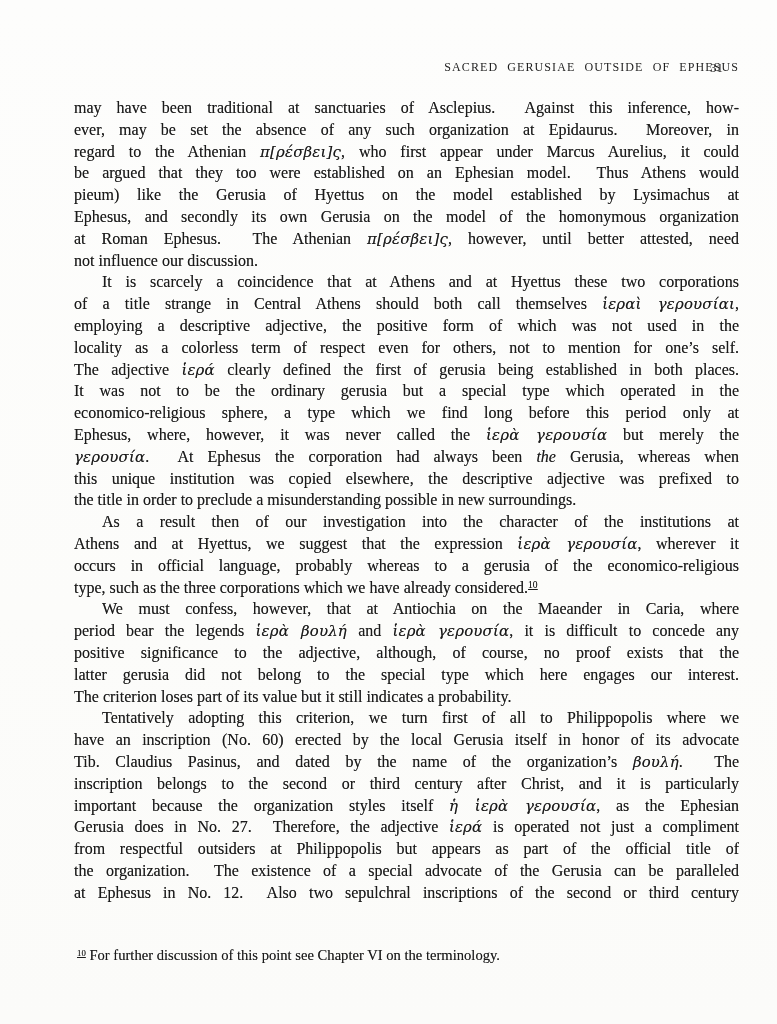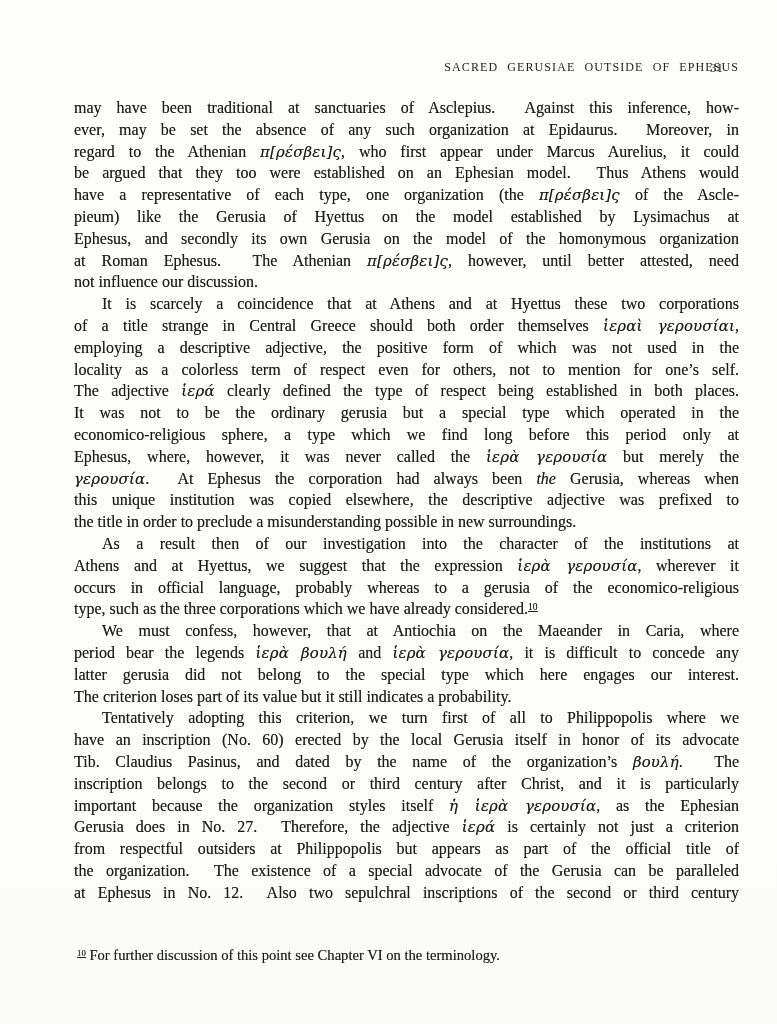--- a/index.html
+++ b/index.html
@@ -108,58 +108,58 @@
     <div class="head-title">SACRED GERUSIAE OUTSIDE OF EPHESUS</div>
     <div class="page-num">31</div>
   </div>
 
   <div class="text-block">
       <div>
         <div class="line"><span>may have been traditional at sanctuaries of Asclepius.&nbsp; Against this inference, how-</span></div>
         <div class="line"><span>ever, may be set the absence of any such organization at Epidaurus.&nbsp; Moreover, in</span></div>
         <div class="line"><span>regard to the Athenian </span><span class="g">π[ρέσβει]ς</span><span>, who first appear under Marcus Aurelius, it could</span></div>
         <div class="line"><span>be argued that they too were established on an Ephesian model.&nbsp; Thus Athens would</span></div>
-        <div class="line"><span>have a representative of each type, one organization (the </span><span class="g">π[ρέσβει]ς</span><span> of the Ascle-</span></div>
         <div class="line"><span>pieum) like the Gerusia of Hyettus on the model established by Lysimachus at</span></div>
         <div class="line"><span>Ephesus, and secondly its own Gerusia on the model of the homonymous organization</span></div>
         <div class="line"><span>at Roman Ephesus.&nbsp; The Athenian </span><span class="g">π[ρέσβει]ς</span><span>, however, until better attested, need</span></div>
         <div class="line end"><span>not influence our discussion.</span></div>
       </div>
       <div>
         <div class="line ind"><span>It is scarcely a coincidence that at Athens and at Hyettus these two corporations</span></div>
-        <div class="line"><span>of a title strange in Central Greece should both order themselves </span><span class="g">ἱεραὶ γερουσίαι</span><span>,</span></div>
+        <div class="line"><span>of a title strange in Central Athens should both call themselves </span><span class="g">ἱεραὶ γερουσίαι</span><span>,</span></div>
         <div class="line"><span>employing a descriptive adjective, the positive form of which was not used in the</span></div>
         <div class="line"><span>locality as a colorless term of respect even for others, not to mention for one’s self.</span></div>
-        <div class="line"><span>The adjective </span><span class="g">ἱερά</span><span> clearly defined the type of respect being established in both places.</span></div>
+        <div class="line"><span>The adjective </span><span class="g">ἱερά</span><span> clearly defined the first of gerusia being established in both places.</span></div>
         <div class="line"><span>It was not to be the ordinary gerusia but a special type which operated in the</span></div>
         <div class="line"><span>economico-religious sphere, a type which we find long before this period only at</span></div>
         <div class="line"><span>Ephesus, where, however, it was never called the </span><span class="g">ἱερὰ γερουσία</span><span> but merely the</span></div>
         <div class="line"><span class="g">γερουσία</span><span>.&nbsp; At Ephesus the corporation had always been </span><span class="i">the</span><span> Gerusia, whereas when</span></div>
         <div class="line"><span>this unique institution was copied elsewhere, the descriptive adjective was prefixed to</span></div>
         <div class="line end"><span>the title in order to preclude a misunderstanding possible in new surroundings.</span></div>
       </div>
       <div>
         <div class="line ind"><span>As a result then of our investigation into the character of the institutions at</span></div>
         <div class="line"><span>Athens and at Hyettus, we suggest that the expression </span><span class="g">ἱερὰ γερουσία</span><span>, wherever it</span></div>
         <div class="line"><span>occurs in official language, probably whereas to a gerusia of the economico-religious</span></div>
         <div class="line end"><span>type, such as the three corporations which we have already considered.</span><span class="sup">10</span></div>
       </div>
       <div>
         <div class="line ind"><span>We must confess, however, that at Antiochia on the Maeander in Caria, where</span></div>
         <div class="line"><span>period bear the legends </span><span class="g">ἱερὰ βουλή</span><span> and </span><span class="g">ἱερὰ γερουσία</span><span>, it is difficult to concede any</span></div>
+        <div class="line"><span>positive significance to the adjective, although, of course, no proof exists that the</span></div>
         <div class="line"><span>latter gerusia did not belong to the special type which here engages our interest.</span></div>
         <div class="line end"><span>The criterion loses part of its value but it still indicates a probability.</span></div>
       </div>
       <div>
         <div class="line ind"><span>Tentatively adopting this criterion, we turn first of all to Philippopolis where we</span></div>
         <div class="line"><span>have an inscription (No. 60) erected by the local Gerusia itself in honor of its advocate</span></div>
         <div class="line"><span>Tib. Claudius Pasinus, and dated by the name of the organization’s </span><span class="g">βουλή</span><span>.&nbsp; The</span></div>
         <div class="line"><span>inscription belongs to the second or third century after Christ, and it is particularly</span></div>
         <div class="line"><span>important because the organization styles itself </span><span class="g">ἡ ἱερὰ γερουσία</span><span>, as the Ephesian</span></div>
-        <div class="line"><span>Gerusia does in No. 27.&nbsp; Therefore, the adjective </span><span class="g">ἱερά</span><span> is certainly not just a criterion</span></div>
+        <div class="line"><span>Gerusia does in No. 27.&nbsp; Therefore, the adjective </span><span class="g">ἱερά</span><span> is operated not just a compliment</span></div>
         <div class="line"><span>from respectful outsiders at Philippopolis but appears as part of the official title of</span></div>
         <div class="line"><span>the organization.&nbsp; The existence of a special advocate of the Gerusia can be paralleled</span></div>
         <div class="line"><span>at Ephesus in No. 12.&nbsp; Also two sepulchral inscriptions of the second or third century</span></div>
       </div>
     </div>
 
   <div class="footnote"><span class="sup">10</span><span>&nbsp;For further discussion of this point see Chapter VI on the terminology.</span></div>
 </div>
 
 </body></html>

